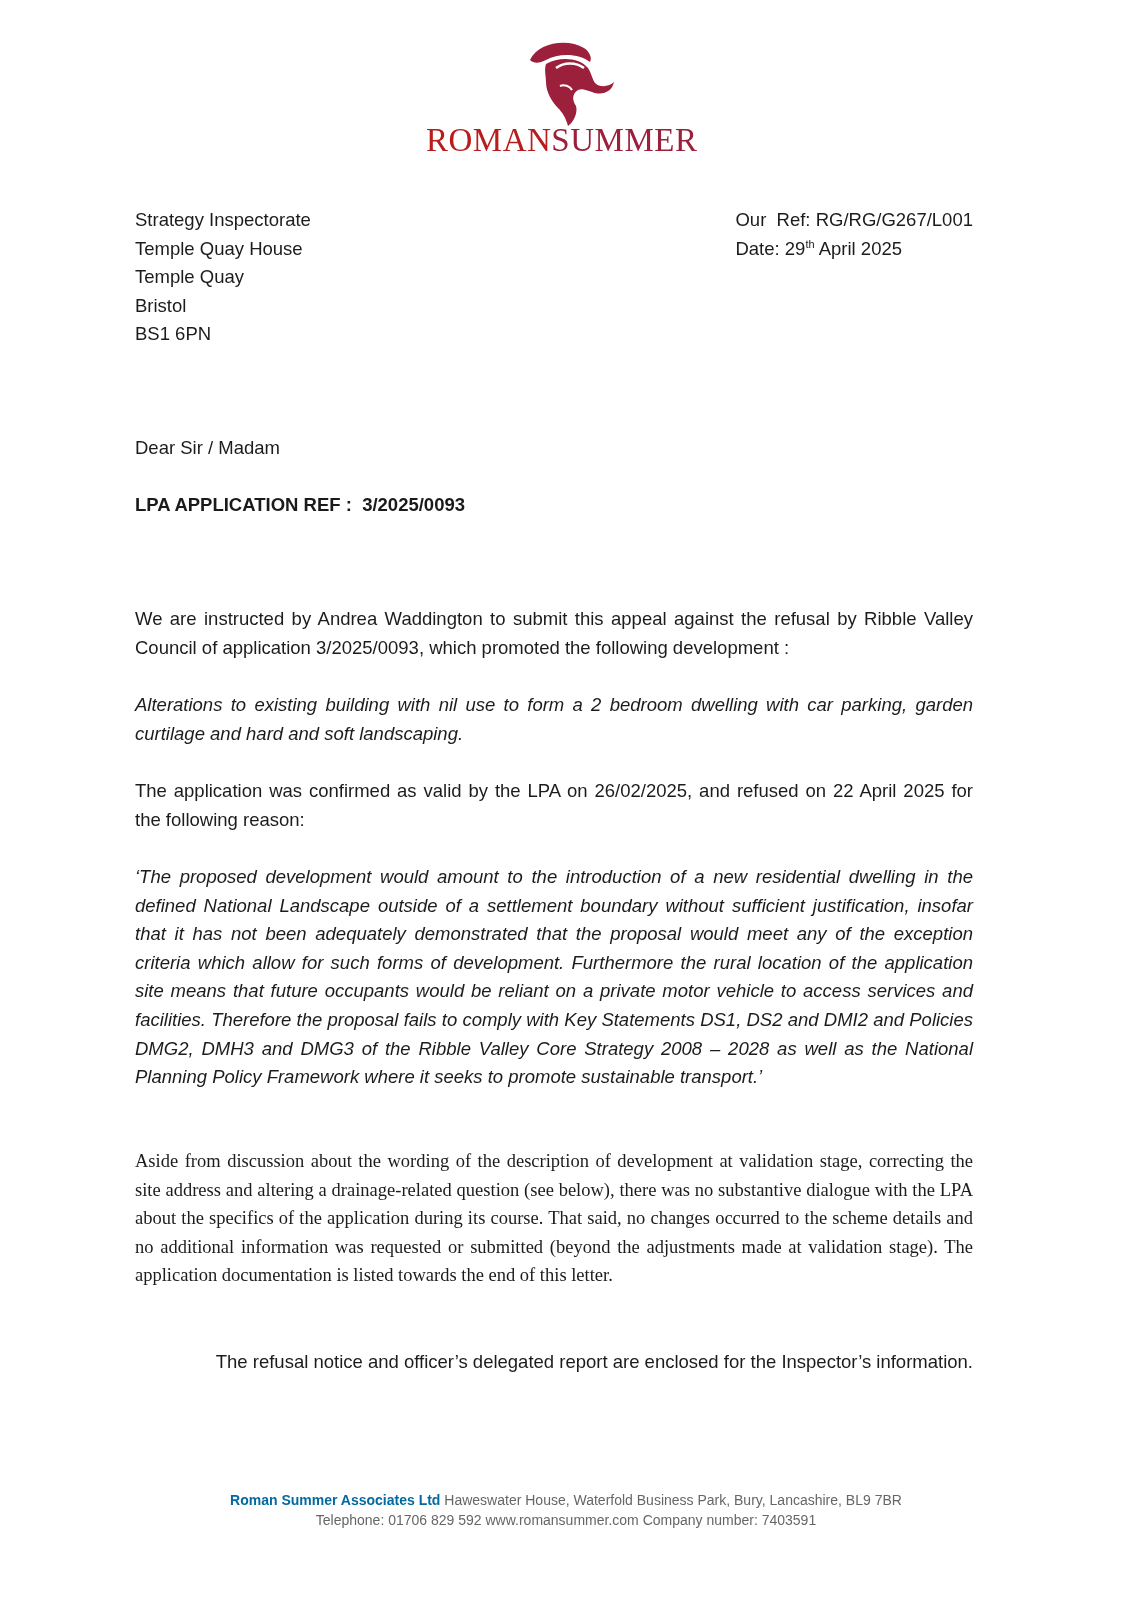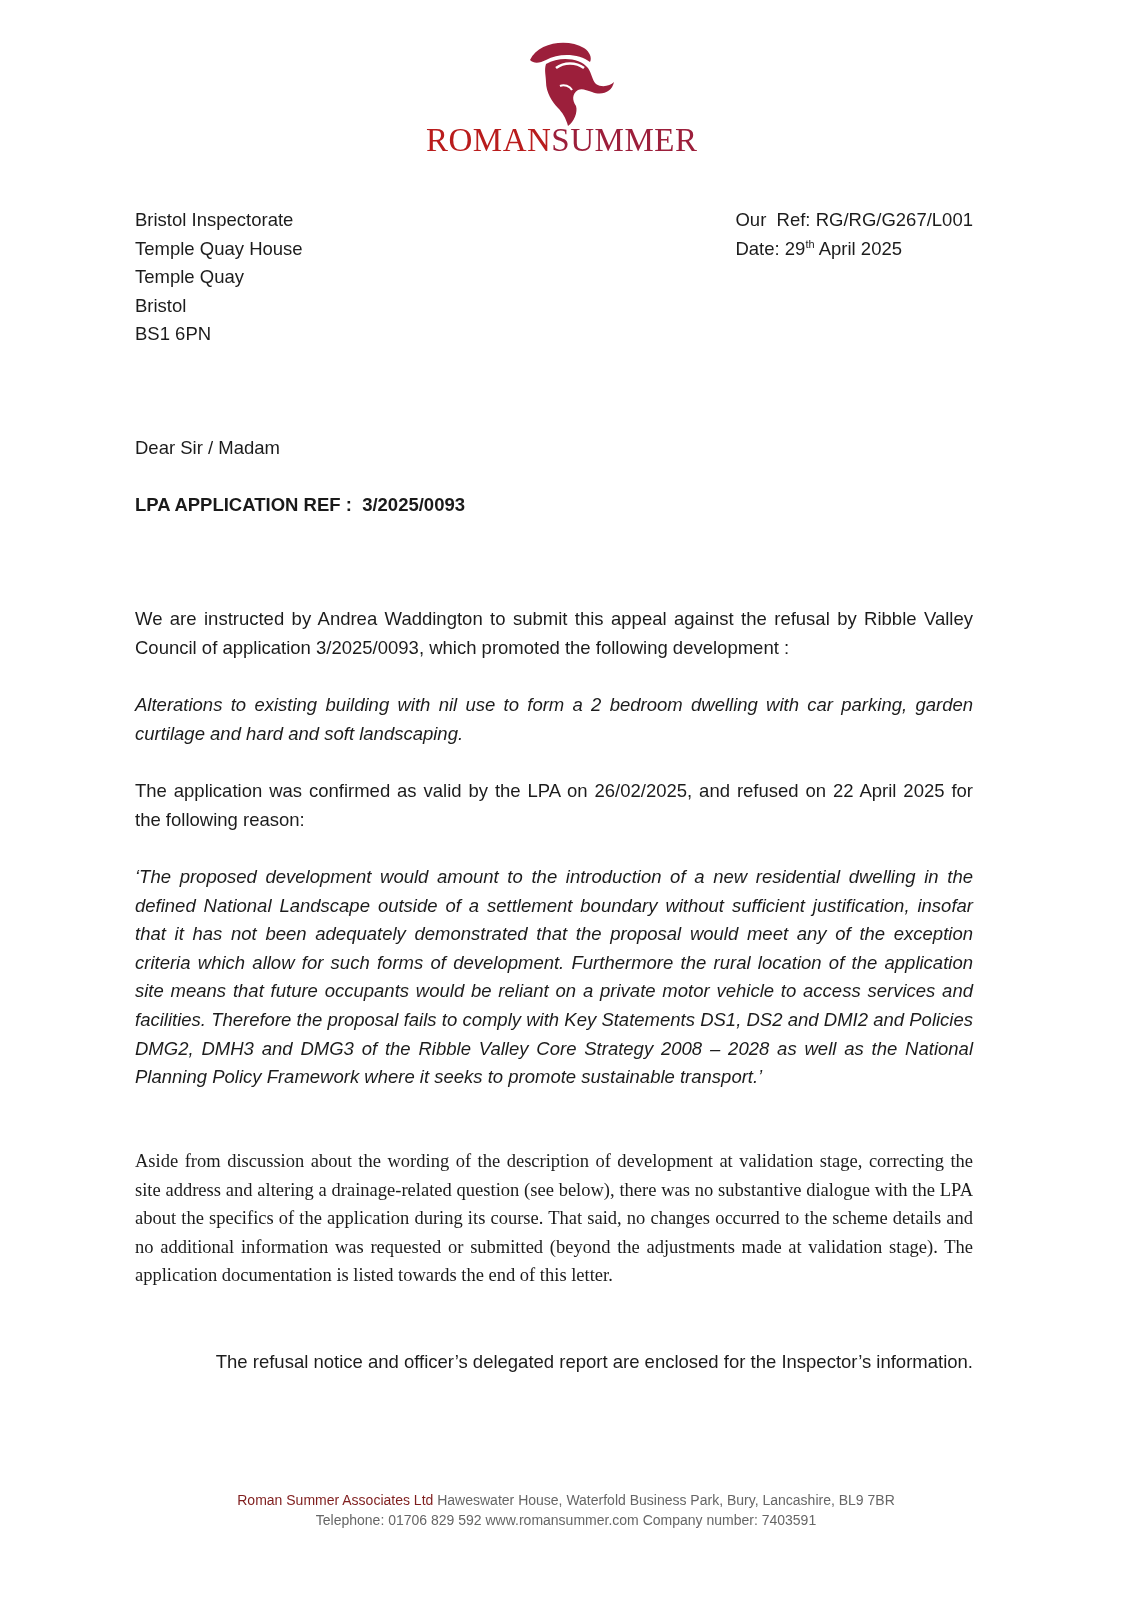--- a/index.html
+++ b/index.html
@@ -92,21 +92,22 @@
       position: absolute;
       top: 1490px;
       left: 0;
       width: 1132px;
       text-align: center;
       font-size: 14px;
       line-height: 20px;
       color: #666666;
     }
     .footer .company {
-      color: #7f1d1d;
+      color: #0369a1;
+      font-weight: bold;
     }
   </style>
 </head>
 <body>
 
 <div class="logo">
   <svg class="logo-mark" viewBox="0 0 100 90">
     <g fill="#9c1f3b">
 
       <path d="M14,22 C22,4 52,0 68,10 C74,14 76,20 74,24 C64,16 44,14 30,22 C24,25 18,26 14,22 Z"></path>
@@ -116,21 +117,21 @@
     <path d="M40,30 C48,24 60,24 68,30" stroke="#ffffff" stroke-width="2.5" fill="none"></path>
     <path d="M44,48 C48,46 54,48 56,52" stroke="#ffffff" stroke-width="2" fill="none"></path>
   </svg>
 </div>
 
 <div class="wordmark">
   <span class="roman">ROMAN</span><span class="summer">SUMMER</span>
 </div>
 
 <div class="address text">
-  <div>Bristol Inspectorate</div>
+  <div>Strategy Inspectorate</div>
   <div>Temple Quay House</div>
   <div>Temple Quay</div>
   <div>Bristol</div>
   <div>BS1 6PN</div>
 </div>
 
 <div class="ref-block text">
   <div>
     <span style="white-space:pre">Our  Ref:</span>
     <span>RG/RG/G267/L001</span>

